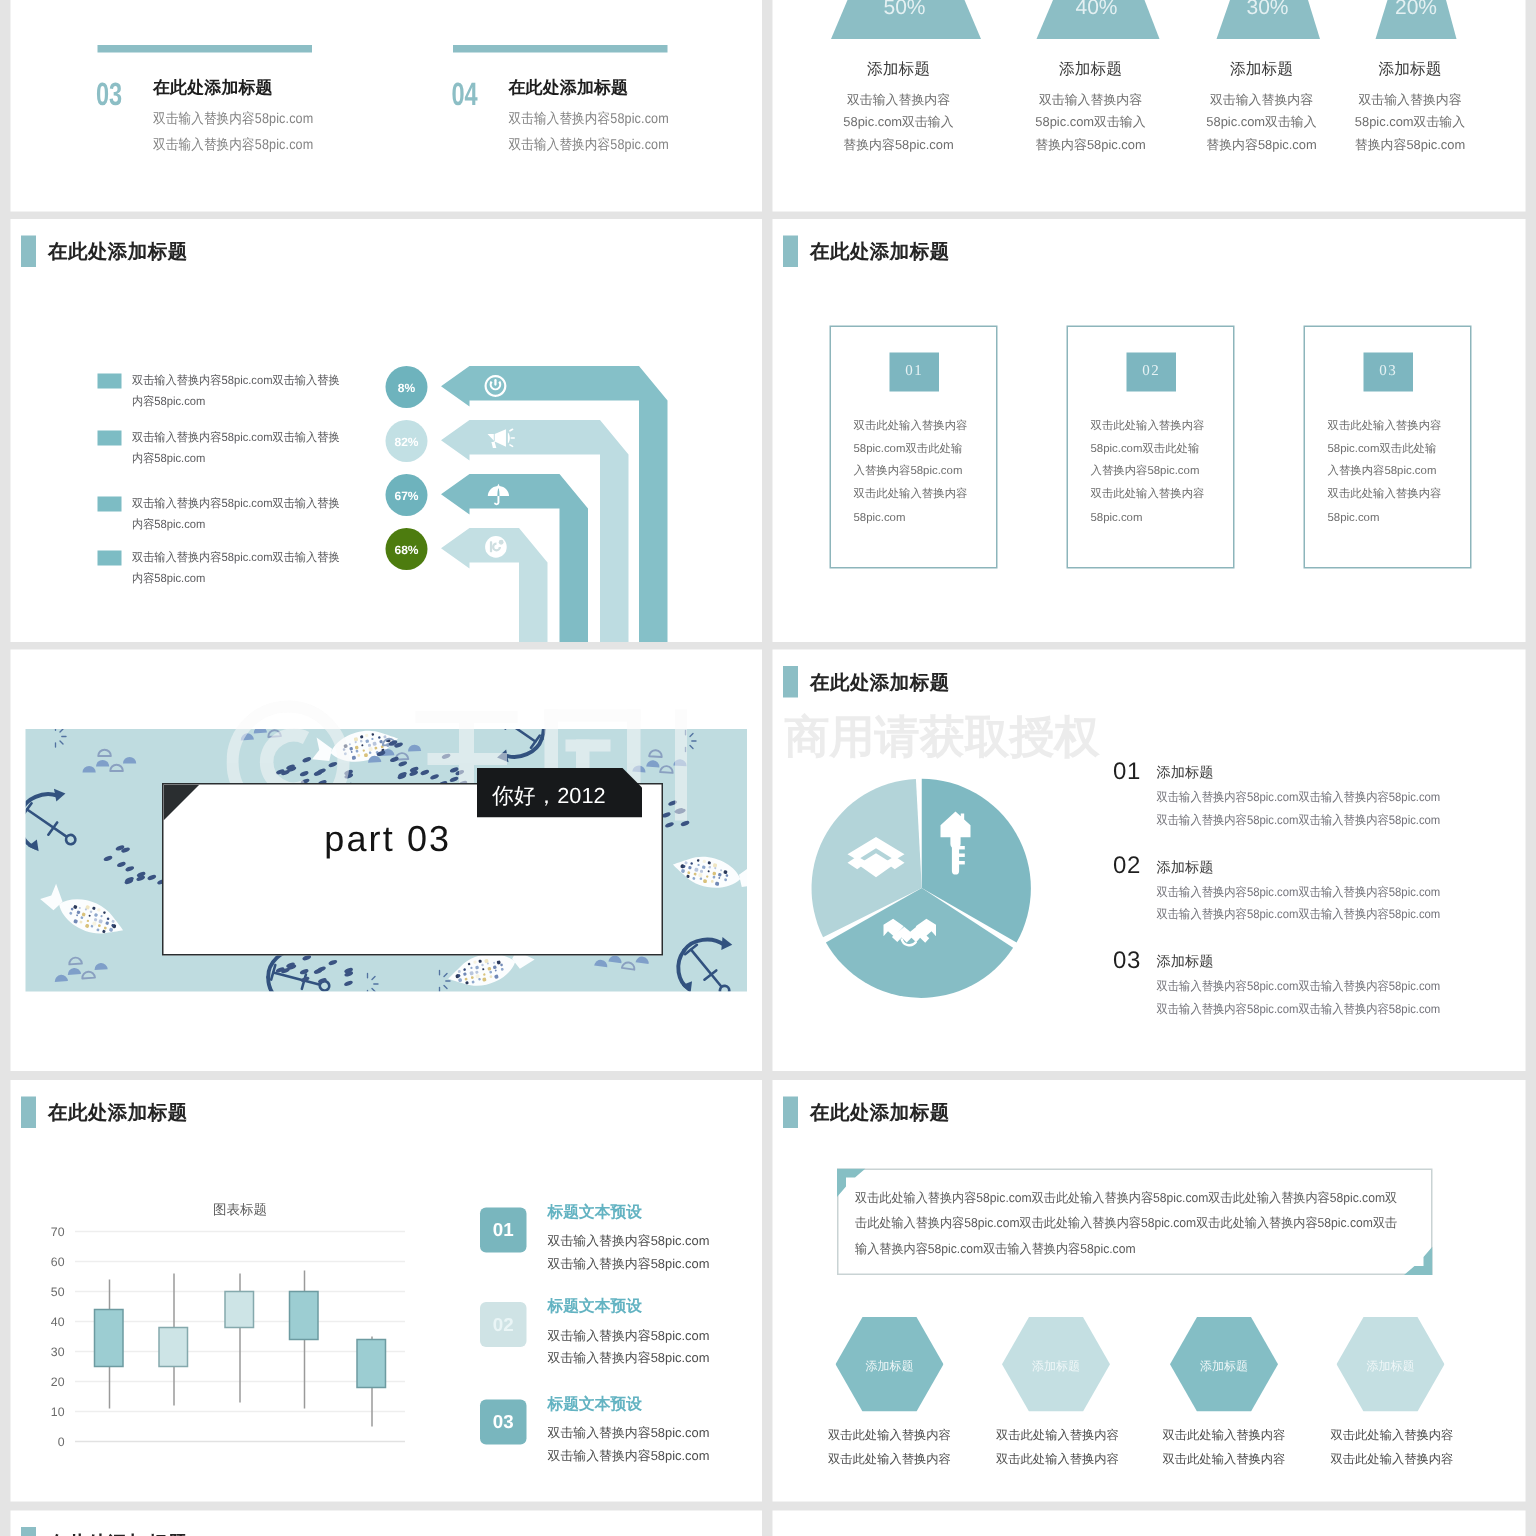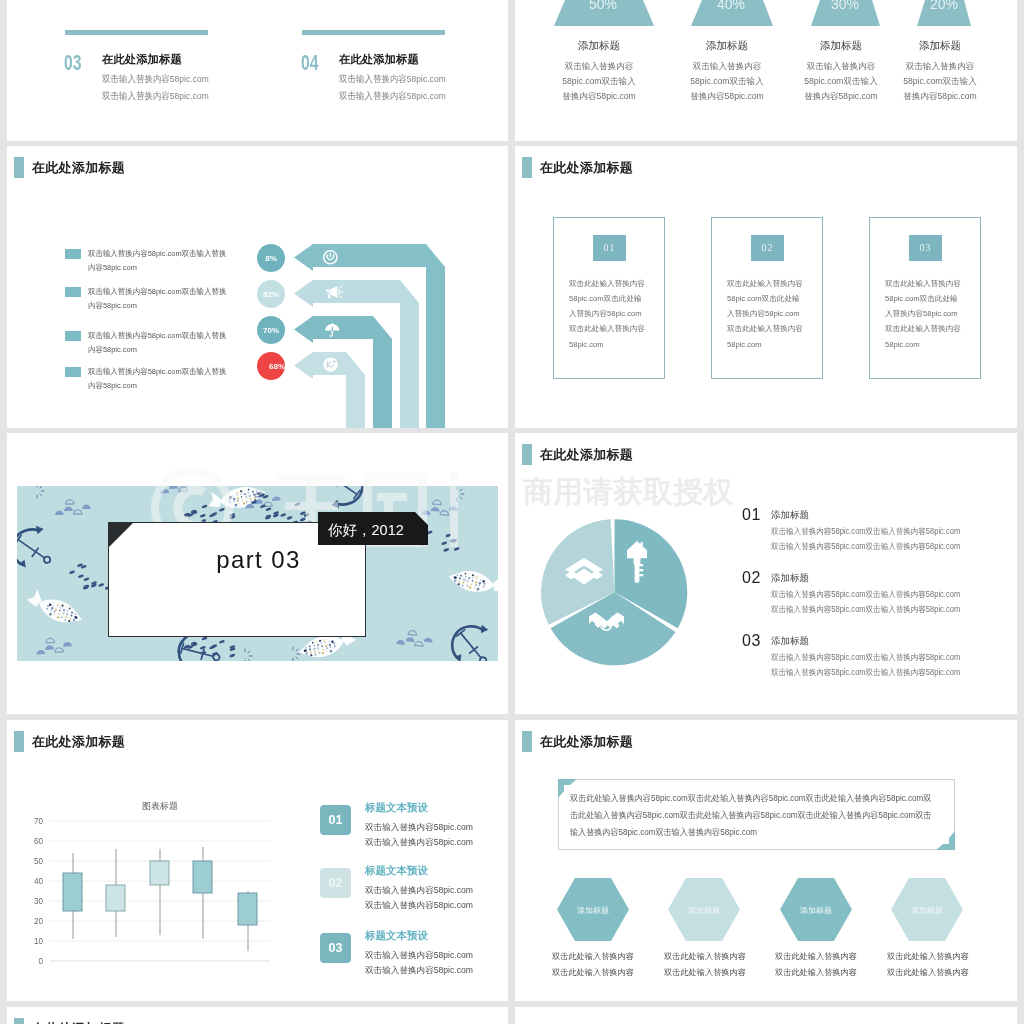--- a/index.html
+++ b/index.html
@@ -47,36 +47,36 @@
   .s3-bul{position:absolute;left:58px;}
   .s3-sq{position:absolute;left:0;top:2px;width:16px;height:10px;background:#7dbcc4;display:block;}
   .s3-tx{position:absolute;left:23px;top:0;font-size:7.9px;color:#59595c;line-height:14px;white-space:nowrap;display:block;width:200px;transform:scaleX(0.945);transform-origin:0 0;}
   .s3-arrows{position:absolute;left:0;top:0;}
   .s3-circ{position:absolute;width:28px;height:28px;border-radius:50%;
            display:flex;align-items:center;justify-content:center;
            font-size:8px;color:#fff;font-weight:bold;}
   .s3-circ.c1{left:250px;top:98px;background:#6eb3bd;}
   .s3-circ.c2{left:250px;top:134px;background:#c2e0e4;}
   .s3-circ.c3{left:250px;top:170px;background:#6eb3bd;}
-  .s3-circ.c4{left:250px;top:206px;background:#ef4444;justify-content:flex-end;}
+  .s3-circ.c4{left:250px;top:206px;background:#4d7c0f;}
 
   
   .s4-box{position:absolute;top:70.5px;width:110px;height:160px;border:1px solid #8db5bb;}
   .s4-badge{position:absolute;left:39px;top:17px;width:33px;height:26px;background:#7db6c0;
             display:flex;align-items:center;justify-content:center;
             font-size:10px;color:#e6f2f4;font-family:"Liberation Serif",serif;letter-spacing:1px;}
   .s4-text{position:absolute;left:15px;top:58px;font-size:7.6px;color:#6d6d6d;line-height:15.3px;white-space:nowrap;}
 
   
   .s5-band{position:absolute;left:10px;top:53px;width:481px;height:175px;background:#bfdce0;overflow:hidden;}
   .s5-wm{position:absolute;left:144px;top:28px;width:340px;height:95px;pointer-events:none;
          mix-blend-mode:screen;opacity:.33;}
   .s5-wm2{position:absolute;left:144px;top:28px;width:340px;height:95px;pointer-events:none;
           opacity:.30;}
-  .s5-box{position:absolute;left:101px;top:88.5px;width:258px;height:115px;background:#fff;
+  .s5-box{position:absolute;left:101px;top:88.5px;width:334px;height:115px;background:#fff;
           border:1.6px solid #2a2e30;box-sizing:border-box;}
   .s5-corner{position:absolute;left:0;top:0;}
   .s5-part{position:absolute;left:0;top:25px;width:299px;text-align:center;
            font-size:24px;color:#141414;letter-spacing:1.4px;line-height:24px;}
   .s5-title{position:absolute;left:0;top:62px;width:299px;text-align:center;
             font-size:27.5px;font-weight:bold;color:#111;letter-spacing:0px;line-height:28px;}
   .s5-badge{position:absolute;left:311px;top:79px;height:32px;}
   .s5-badge svg{position:absolute;left:0;top:0;}
   .s5-badge span{position:absolute;left:10px;top:9px;font-size:14.5px;color:#fff;
                  letter-spacing:0px;white-space:nowrap;}
@@ -245,21 +245,21 @@
     </g>
   </svg>
 
   <div class="s3-circ c1">
         <span>8%</span>
       </div>
   <div class="s3-circ c2">
         <span>82%</span>
       </div>
   <div class="s3-circ c3">
-        <span>70%</span>
+        <span>67%</span>
       </div>
   <div class="s3-circ c4">
         <span>68%</span>
       </div>
 </div>
 
 <div class="slide cl r3">
   <div class="s5-band">
     <svg class="s5-pattern" width="481" height="175" viewBox="0 0 481 175">
           <defs>

